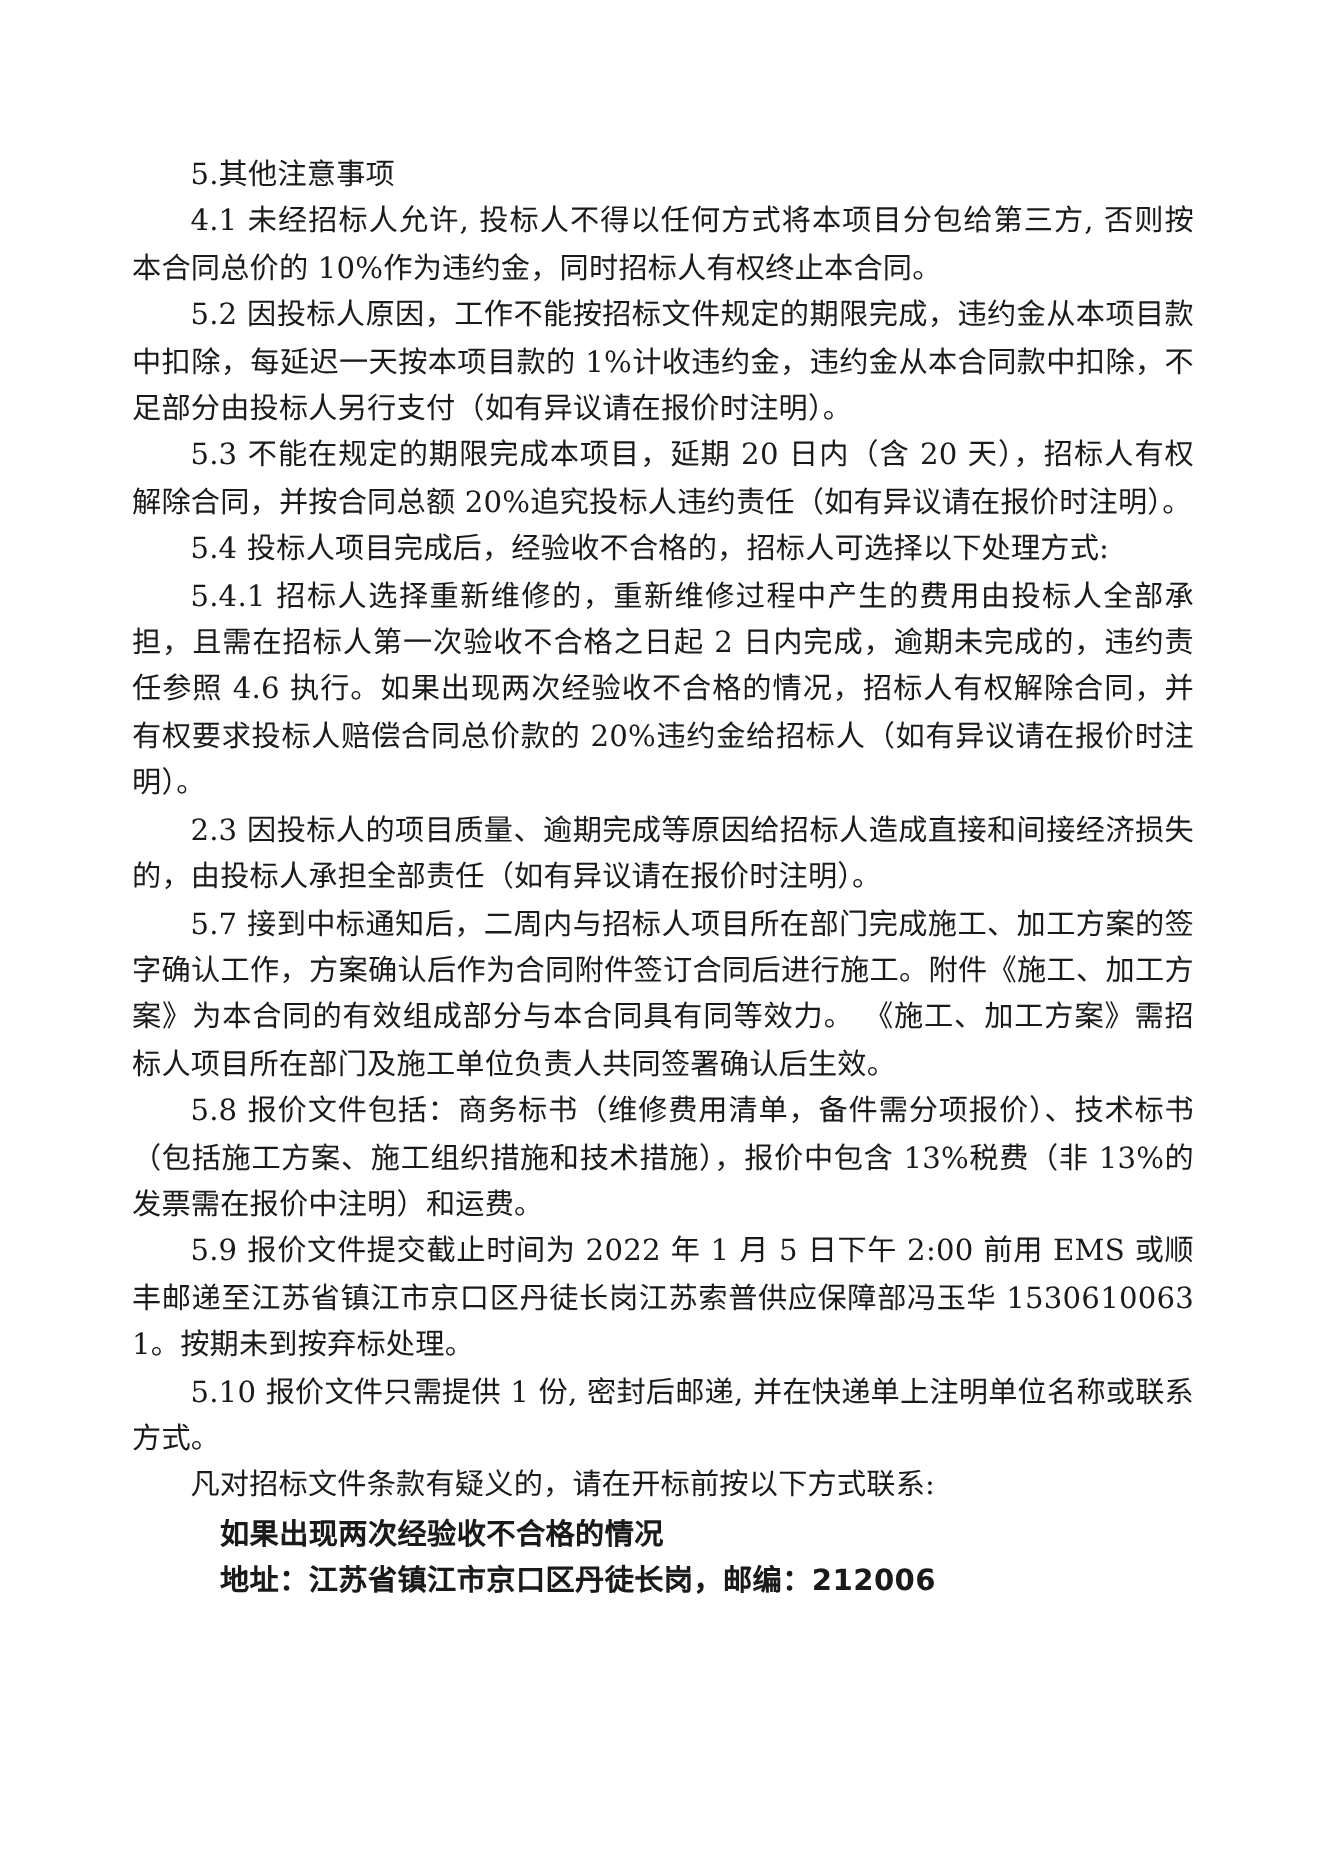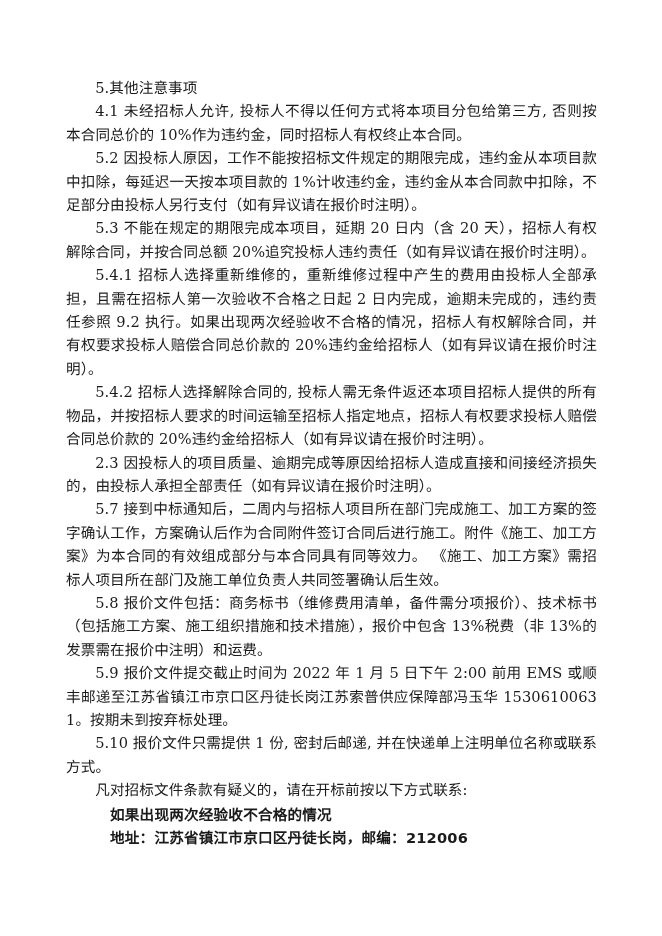--- a/index.html
+++ b/index.html
@@ -60,22 +60,22 @@
 </head>
 <body>
 
 <div class="page">
   <div class="doc-body">
 
     <p class="para">5.其他注意事项</p>
     <p class="para">4.1 未经招标人允许, 投标人不得以任何方式将本项目分包给第三方, 否则按本合同总价的 10%作为违约金，同时招标人有权终止本合同。</p>
     <p class="para">5.2 因投标人原因，工作不能按招标文件规定的期限完成，违约金从本项目款中扣除，每延迟一天按本项目款的 1%计收违约金，违约金从本合同款中扣除，不足部分由投标人另行支付（如有异议请在报价时注明）。</p>
     <p class="para">5.3 不能在规定的期限完成本项目，延期 20 日内（含 20 天），招标人有权解除合同，并按合同总额 20%追究投标人违约责任（如有异议请在报价时注明）。</p>
-    <p class="para">5.4.1 招标人选择重新维修的，重新维修过程中产生的费用由投标人全部承担，且需在招标人第一次验收不合格之日起 2 日内完成，逾期未完成的，违约责任参照 9.2 执行。如果出现两次经验收不合格的情况，招标人有权解除合同，并有权要求投标人赔偿合同总价款的 20%违约金给招标人（如有异议请在报价时注明）。</p>
-    <p class="para">5.4.2 招标人选择解除合同的, 投标人需无条件返还本项目招标人提供的所有物品，并按招标人要求的时间运输至招标人指定地点，招标人有权要求投标人赔偿合同总价款的 20%违约金给招标人（如有异议请在报价时注明）。</p>
+    <p class="para">5.4 投标人项目完成后，经验收不合格的，招标人可选择以下处理方式:</p>
+    <p class="para">5.4.1 招标人选择重新维修的，重新维修过程中产生的费用由投标人全部承担，且需在招标人第一次验收不合格之日起 2 日内完成，逾期未完成的，违约责任参照 4.6 执行。如果出现两次经验收不合格的情况，招标人有权解除合同，并有权要求投标人赔偿合同总价款的 20%违约金给招标人（如有异议请在报价时注明）。</p>
     <p class="para">2.3 因投标人的项目质量、逾期完成等原因给招标人造成直接和间接经济损失的，由投标人承担全部责任（如有异议请在报价时注明）。</p>
     <p class="para">5.7 接到中标通知后，二周内与招标人项目所在部门完成施工、加工方案的签字确认工作，方案确认后作为合同附件签订合同后进行施工。附件《施工、加工方案》为本合同的有效组成部分与本合同具有同等效力。 《施工、加工方案》需招标人项目所在部门及施工单位负责人共同签署确认后生效。</p>
     <p class="para">5.8 报价文件包括：商务标书（维修费用清单，备件需分项报价）、技术标书（包括施工方案、施工组织措施和技术措施），报价中包含 13%税费（非 13%的发票需在报价中注明）和运费。</p>
     <p class="para">5.9 报价文件提交截止时间为 2022 年 1 月 5 日下午 2:00 前用 EMS 或顺丰邮递至江苏省镇江市京口区丹徒长岗江苏索普供应保障部冯玉华 15306100631。按期未到按弃标处理。</p>
     <p class="para">5.10 报价文件只需提供 1 份, 密封后邮递, 并在快递单上注明单位名称或联系方式。</p>
     <p class="para noindent">凡对招标文件条款有疑义的，请在开标前按以下方式联系:</p>
 
     <div class="contact-block">
       <p class="contact">如果出现两次经验收不合格的情况</p>
       <p class="contact">地址：江苏省镇江市京口区丹徒长岗，邮编：212006</p>

